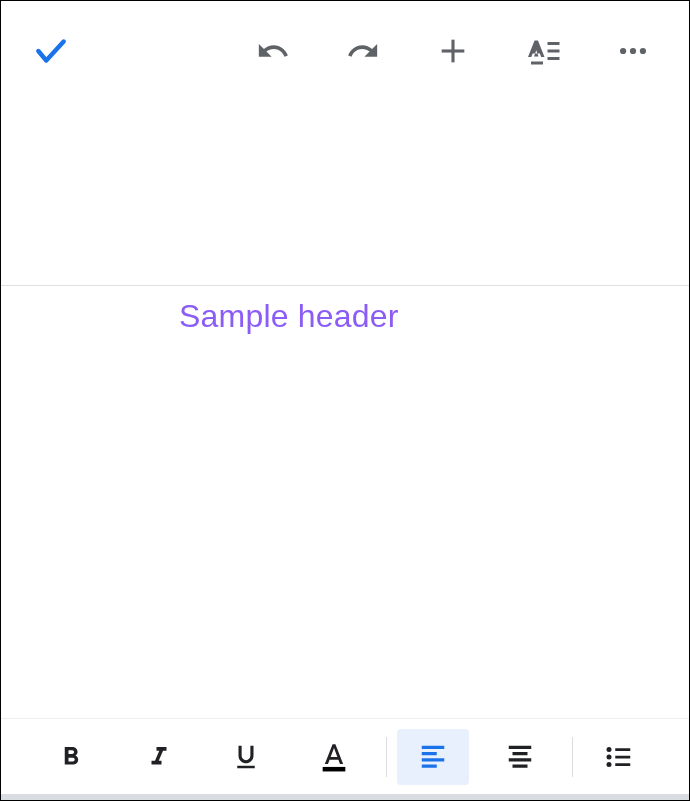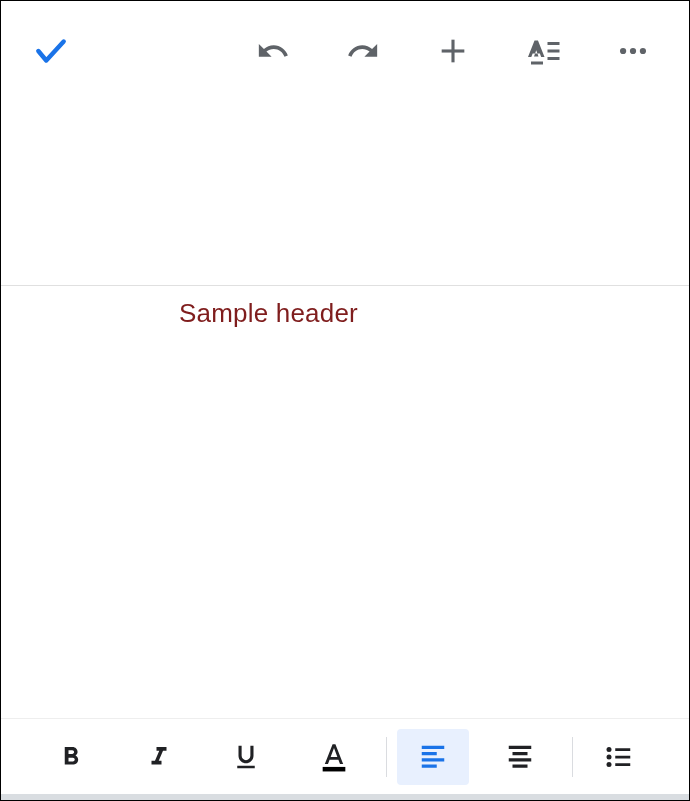--- a/index.html
+++ b/index.html
@@ -58,22 +58,22 @@
     .document-area {
       position: absolute;
       top: 285px;
       left: 0;
       right: 0;
       bottom: 82px;
       background: #fff;
       padding: 12px 0 0 178px;
     }
     .header-text {
-      font-size: 26px;
-      color: #7f1d1d;
+      font-size: 32px;
+      color: #8b5cf6;
       letter-spacing: 0.2px;
     }
     .bottom-toolbar {
       position: absolute;
       bottom: 6px;
       left: 0;
       right: 0;
       height: 76px;
       display: flex;
       align-items: center;

